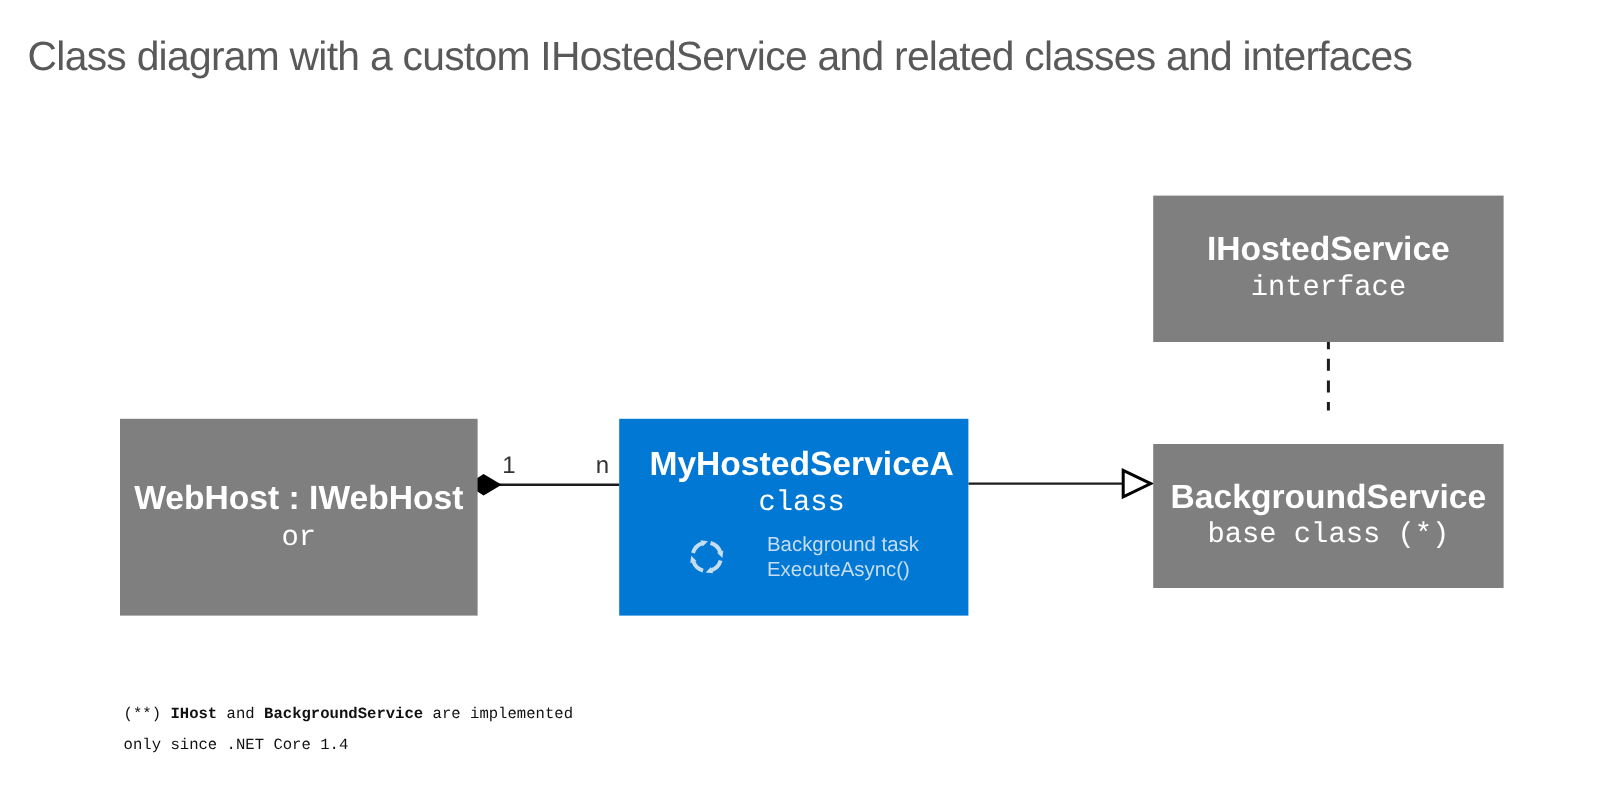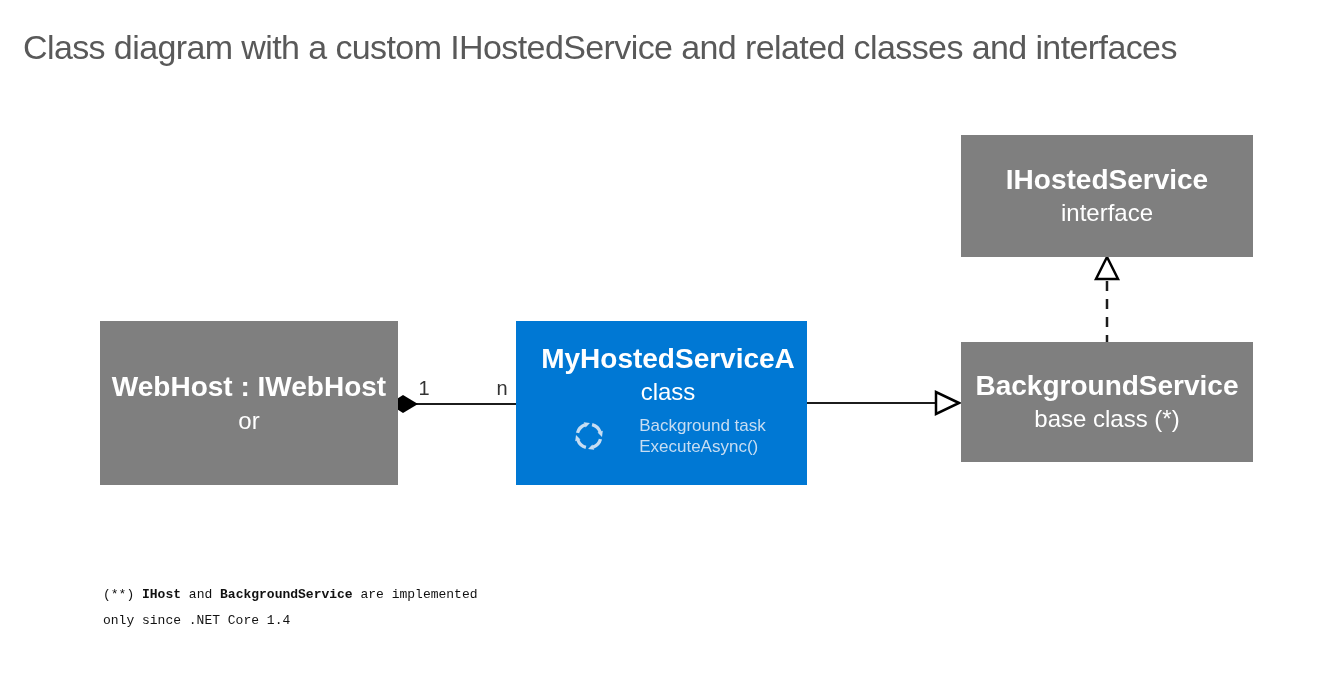--- a/index.html
+++ b/index.html
@@ -34,25 +34,26 @@
     margin-top:14px;
   }
   .node{
     position:absolute;
     color:var(--node-text);
     display:flex;
     flex-direction:column;
     align-items:center;
     justify-content:center;
     text-align:center;
+    margin-top:28px;
   }
   .node-gray{background:var(--box-gray);}
   .node-blue{background:var(--box-blue);padding-left:13px;}
   .node-name{font-size:28px;font-weight:700;line-height:34px;white-space:nowrap;}
-  .node-sub{font-size:24px;font-weight:400;line-height:32px;white-space:nowrap;}
+  .node-sub{font-size:24px;font-weight:400;line-height:32px;white-space:nowrap;font-family:Liberation Mono, monospace;}
 
   #node-webhost{left:100px;top:321px;width:298px;height:164px;gap:1px;}
   #node-myhostedservice{left:516px;top:321px;width:291px;height:164px;justify-content:flex-start;padding-top:21px;}
   #node-ihostedservice{left:961px;top:135px;width:292px;height:122px;}
   #node-backgroundservice{left:961px;top:342px;width:292px;height:120px;}
 
   .detail-row{
     display:flex;
     align-items:center;
     gap:31px;

